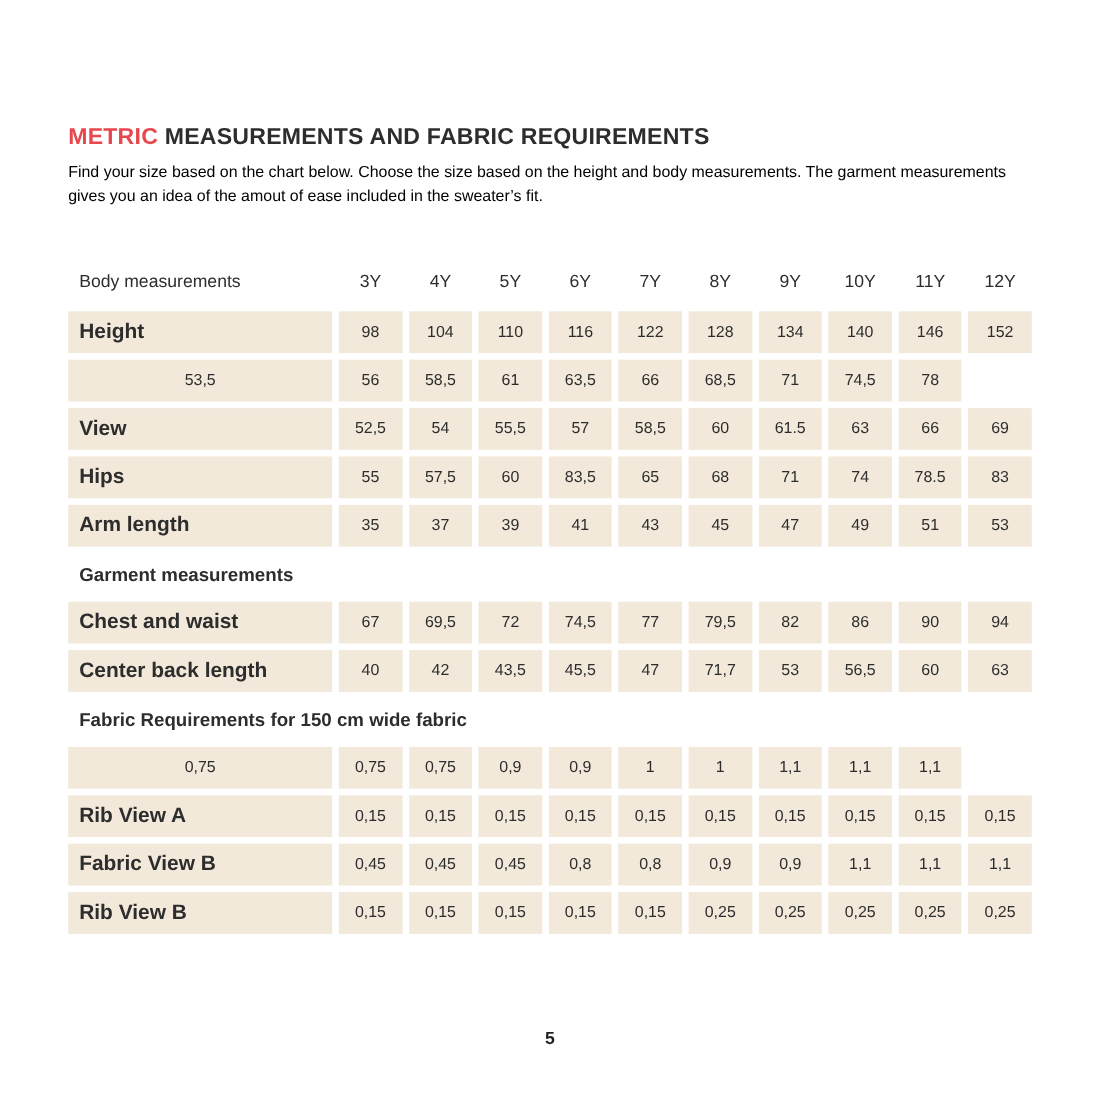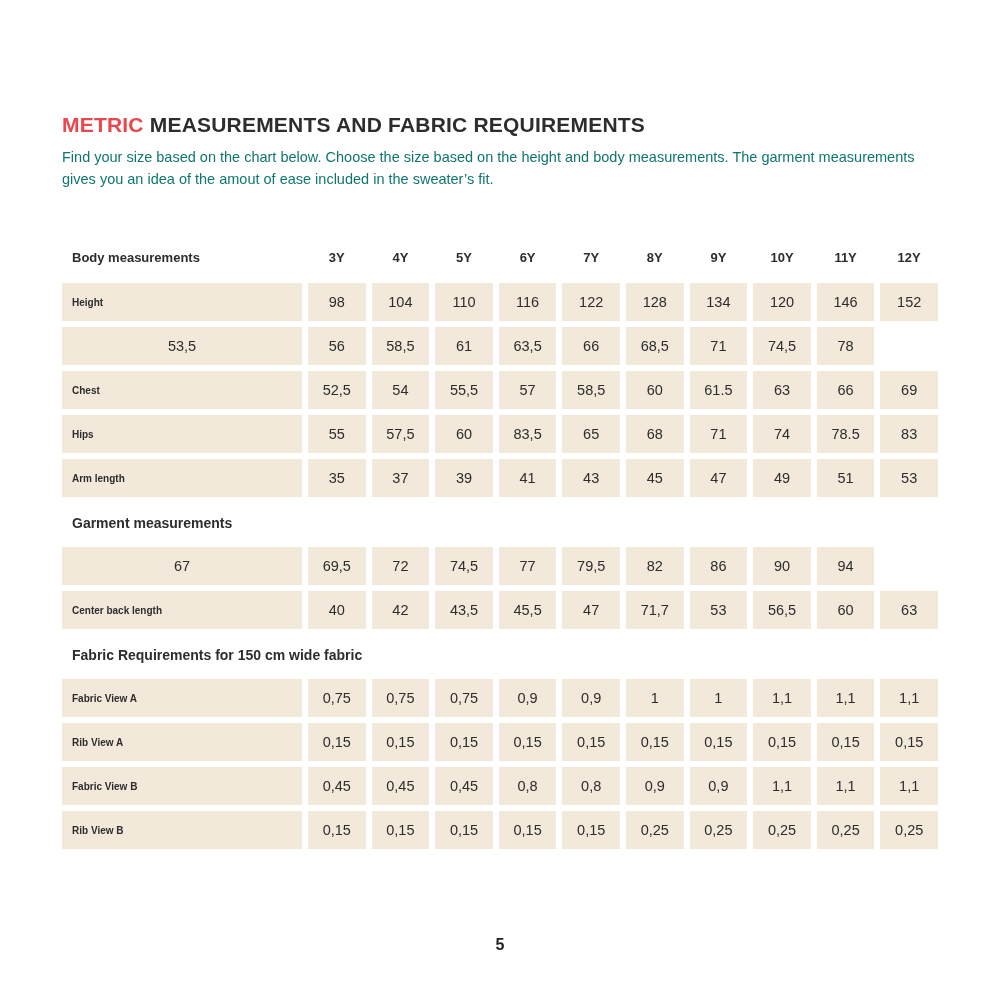--- a/index.html
+++ b/index.html
@@ -19,61 +19,61 @@
     font-size: 21px;
     font-weight: bold;
     letter-spacing: 0.2px;
     color: #2d2d2d;
   }
   .doc-title .accent { color: #e8484d; }
   .intro {
     margin-top: 9px;
     font-size: 14.5px;
     line-height: 22px;
-    color: #0f766e;
+    color: #000000;
   }
   .size-table { margin-top: 50px; width: 876px; }
   .trow {
     display: grid;
     grid-template-columns: 240px repeat(10, 1fr);
     column-gap: 6px;
     margin-bottom: 6px;
   }
   .header-row { margin-bottom: 9px; }
   .header-row .cell {
     background: transparent;
-    font-weight: bold;
-    font-size: 13px;
+    font-weight: normal;
+    font-size: 16px;
     height: 34px;
   }
   .cell {
     height: 38px;
     display: flex;
     align-items: center;
     font-size: 14.5px;
   }
   .beige { background: #f2e9da; }
   .label-cell {
     justify-content: flex-start;
     padding-left: 10px;
     font-weight: bold;
-    font-size: 10px;
+    font-size: 19px;
   }
   .size-cell { justify-content: center; }
   .section-row {
     display: block;
     margin: 4px 0 4px 0;
   }
   .section-label {
     height: 40px;
     display: flex;
     align-items: center;
     padding-left: 10px;
     font-weight: bold;
-    font-size: 14px;
+    font-size: 17px;
   }
   .page-number {
     position: absolute;
     left: 0; right: 0;
     top: 936px;
     text-align: center;
     font-size: 16px;
     font-weight: bold;
     color: #1f1f1f;
   }
@@ -106,38 +106,38 @@
       </div>
       <div class="trow data-row">
         <div class="cell label-cell beige">Height</div>
         <div class="cell size-cell beige">98</div>
         <div class="cell size-cell beige">104</div>
         <div class="cell size-cell beige">110</div>
         <div class="cell size-cell beige">116</div>
         <div class="cell size-cell beige">122</div>
         <div class="cell size-cell beige">128</div>
         <div class="cell size-cell beige">134</div>
-        <div class="cell size-cell beige">120</div>
+        <div class="cell size-cell beige">140</div>
         <div class="cell size-cell beige">146</div>
         <div class="cell size-cell beige">152</div>
       </div>
       <div class="trow data-row">
         <div class="cell size-cell beige">53,5</div>
         <div class="cell size-cell beige">56</div>
         <div class="cell size-cell beige">58,5</div>
         <div class="cell size-cell beige">61</div>
         <div class="cell size-cell beige">63,5</div>
         <div class="cell size-cell beige">66</div>
         <div class="cell size-cell beige">68,5</div>
         <div class="cell size-cell beige">71</div>
         <div class="cell size-cell beige">74,5</div>
         <div class="cell size-cell beige">78</div>
       </div>
       <div class="trow data-row">
-        <div class="cell label-cell beige">Chest</div>
+        <div class="cell label-cell beige">View</div>
         <div class="cell size-cell beige">52,5</div>
         <div class="cell size-cell beige">54</div>
         <div class="cell size-cell beige">55,5</div>
         <div class="cell size-cell beige">57</div>
         <div class="cell size-cell beige">58,5</div>
         <div class="cell size-cell beige">60</div>
         <div class="cell size-cell beige">61.5</div>
         <div class="cell size-cell beige">63</div>
         <div class="cell size-cell beige">66</div>
         <div class="cell size-cell beige">69</div>
@@ -165,20 +165,21 @@
         <div class="cell size-cell beige">45</div>
         <div class="cell size-cell beige">47</div>
         <div class="cell size-cell beige">49</div>
         <div class="cell size-cell beige">51</div>
         <div class="cell size-cell beige">53</div>
       </div>
       <div class="trow section-row">
         <div class="section-label">Garment measurements</div>
       </div>
       <div class="trow data-row">
+        <div class="cell label-cell beige">Chest and waist</div>
         <div class="cell size-cell beige">67</div>
         <div class="cell size-cell beige">69,5</div>
         <div class="cell size-cell beige">72</div>
         <div class="cell size-cell beige">74,5</div>
         <div class="cell size-cell beige">77</div>
         <div class="cell size-cell beige">79,5</div>
         <div class="cell size-cell beige">82</div>
         <div class="cell size-cell beige">86</div>
         <div class="cell size-cell beige">90</div>
         <div class="cell size-cell beige">94</div>
@@ -193,21 +194,20 @@
         <div class="cell size-cell beige">71,7</div>
         <div class="cell size-cell beige">53</div>
         <div class="cell size-cell beige">56,5</div>
         <div class="cell size-cell beige">60</div>
         <div class="cell size-cell beige">63</div>
       </div>
       <div class="trow section-row">
         <div class="section-label">Fabric Requirements for 150 cm wide fabric</div>
       </div>
       <div class="trow data-row">
-        <div class="cell label-cell beige">Fabric View A</div>
         <div class="cell size-cell beige">0,75</div>
         <div class="cell size-cell beige">0,75</div>
         <div class="cell size-cell beige">0,75</div>
         <div class="cell size-cell beige">0,9</div>
         <div class="cell size-cell beige">0,9</div>
         <div class="cell size-cell beige">1</div>
         <div class="cell size-cell beige">1</div>
         <div class="cell size-cell beige">1,1</div>
         <div class="cell size-cell beige">1,1</div>
         <div class="cell size-cell beige">1,1</div>

